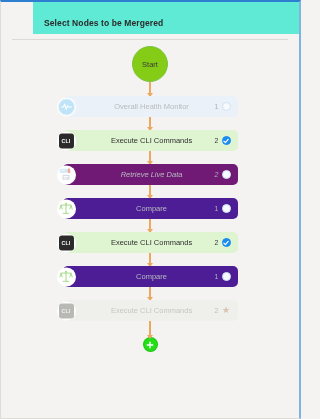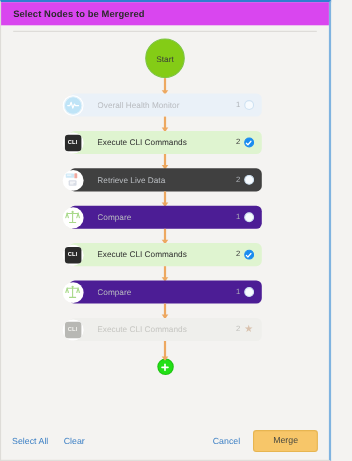--- a/index.html
+++ b/index.html
@@ -24,22 +24,23 @@
     border-right: 2px solid #7fb3e0;
     border-left: 1px solid #dedcd8;
     border-bottom: 1px solid #dedcd8;
     display: flex;
     flex-direction: column;
   }
 
   
   .titlebar {
     flex: 0 0 auto;
-    padding: 5px 11px 6px 11px;
-    background: #d946ef;
+    padding: 16px 11px 6px 11px;
+    background: #5eead4;
+    margin-left: 32px;
   }
   .title-text {
     font-size: 8.5px;
     font-weight: bold;
     color: #2b2b2b;
     letter-spacing: 0.1px;
     white-space: nowrap;
   }
   .title-rule {
     height: 1px;
@@ -101,24 +102,25 @@
   .node {
     width: 175px;
     height: 21px;
     border-radius: 5px;
     display: flex;
     align-items: center;
     box-sizing: border-box;
     position: relative;
     padding-left: 26px;
     padding-right: 7px;
+    text-align: center;
   }
   .node.bg-blue     { background: #eaf1f8; }
   .node.bg-green    { background: #dff4d0; }
-  .node.bg-purple   { background: #404040; }
+  .node.bg-purple   { background: #701a75; font-style: italic; }
   .node.bg-teal     { background: #4c1d95; }
   .node.bg-grey     { background: #efefec; }
 
   .node-label {
     flex: 1 1 auto;
     font-size: 7.5px;
     white-space: nowrap;
     overflow: hidden;
     text-overflow: ellipsis;
   }
@@ -394,24 +396,14 @@
       <div class="end-node">
         <svg width="8" height="8" viewBox="0 0 8 8">
           <line x1="4" y1="1.3" x2="4" y2="6.7" stroke="#ffffff" stroke-width="1.5" stroke-linecap="round"></line>
           <line x1="1.3" y1="4" x2="6.7" y2="4" stroke="#ffffff" stroke-width="1.5" stroke-linecap="round"></line>
         </svg>
       </div>
 
     </div>
   </div>
 
-  <div class="footer">
-    <div class="footer-left">
-      <button class="link-btn">Select All</button>
-      <button class="link-btn">Clear</button>
-    </div>
-    <div class="footer-right">
-      <button class="link-btn">Cancel</button>
-      <button class="primary-btn">Merge</button>
-    </div>
-  </div>
 
 </div>
 
 </body></html>

